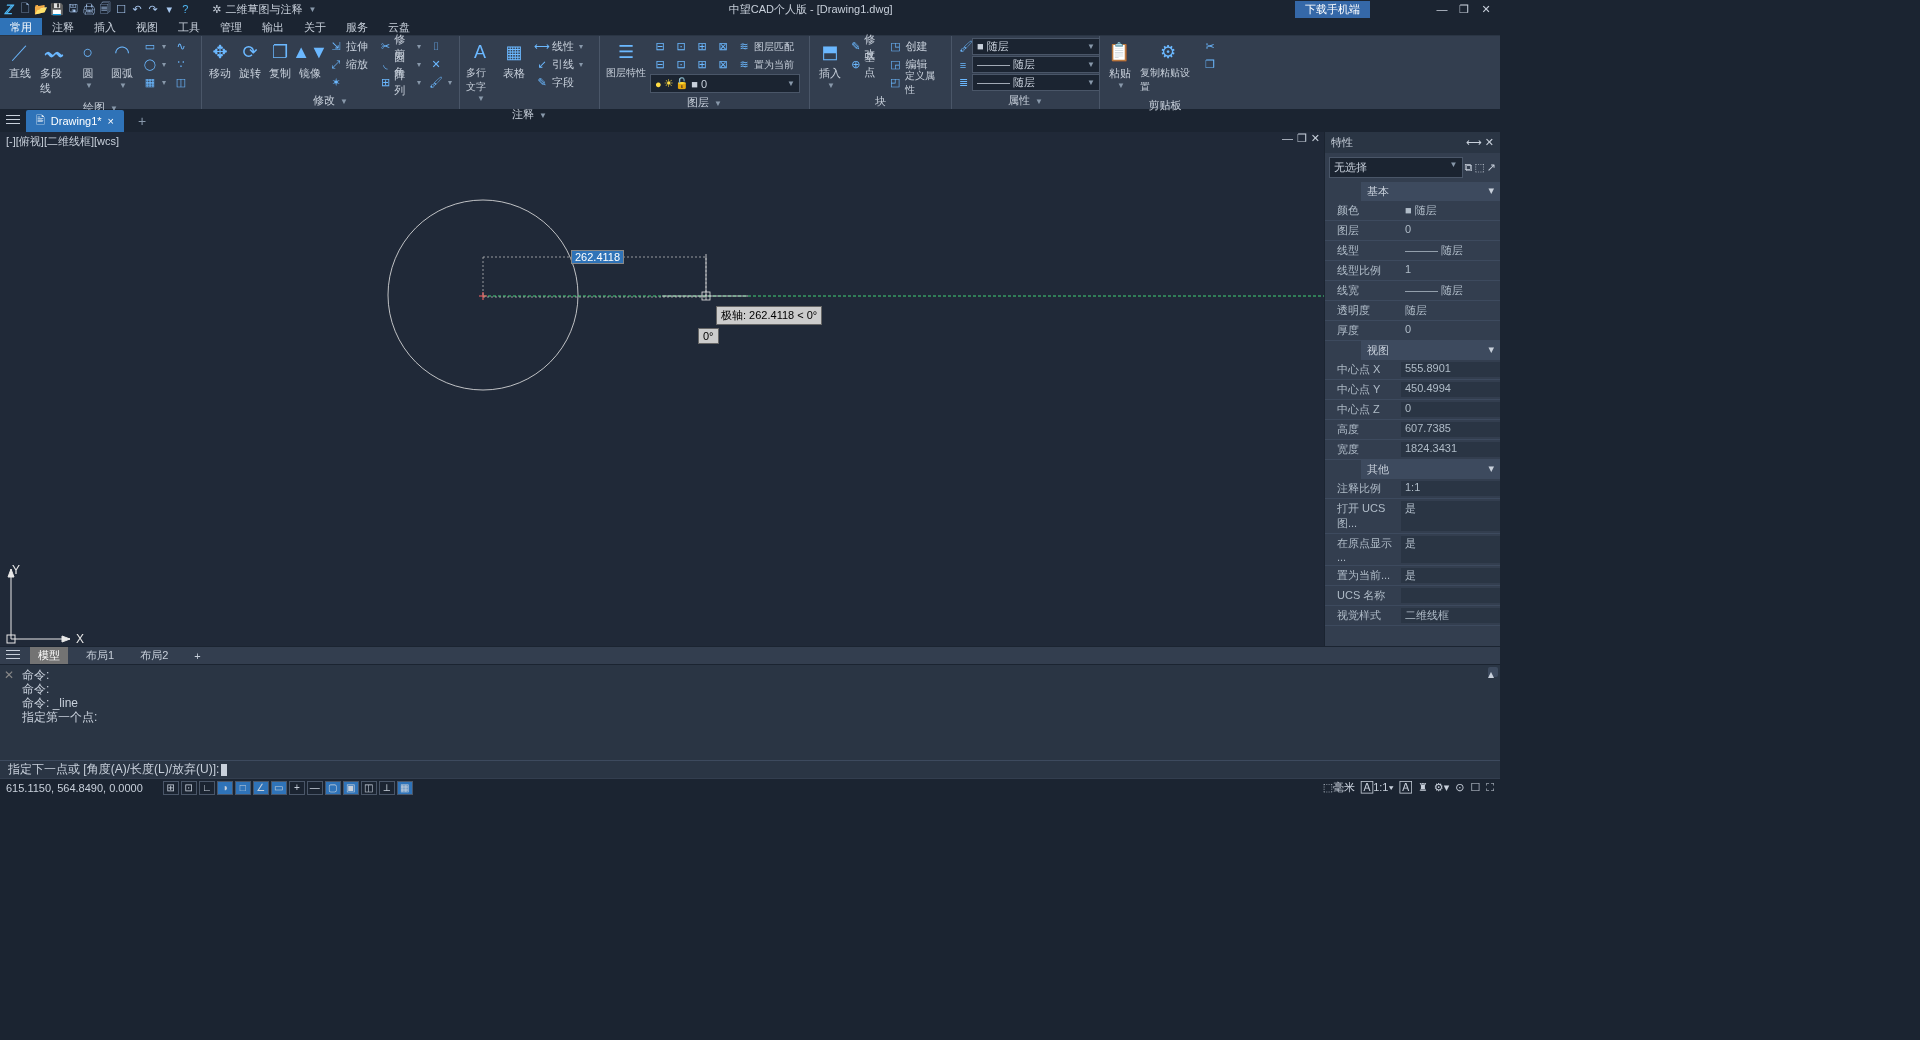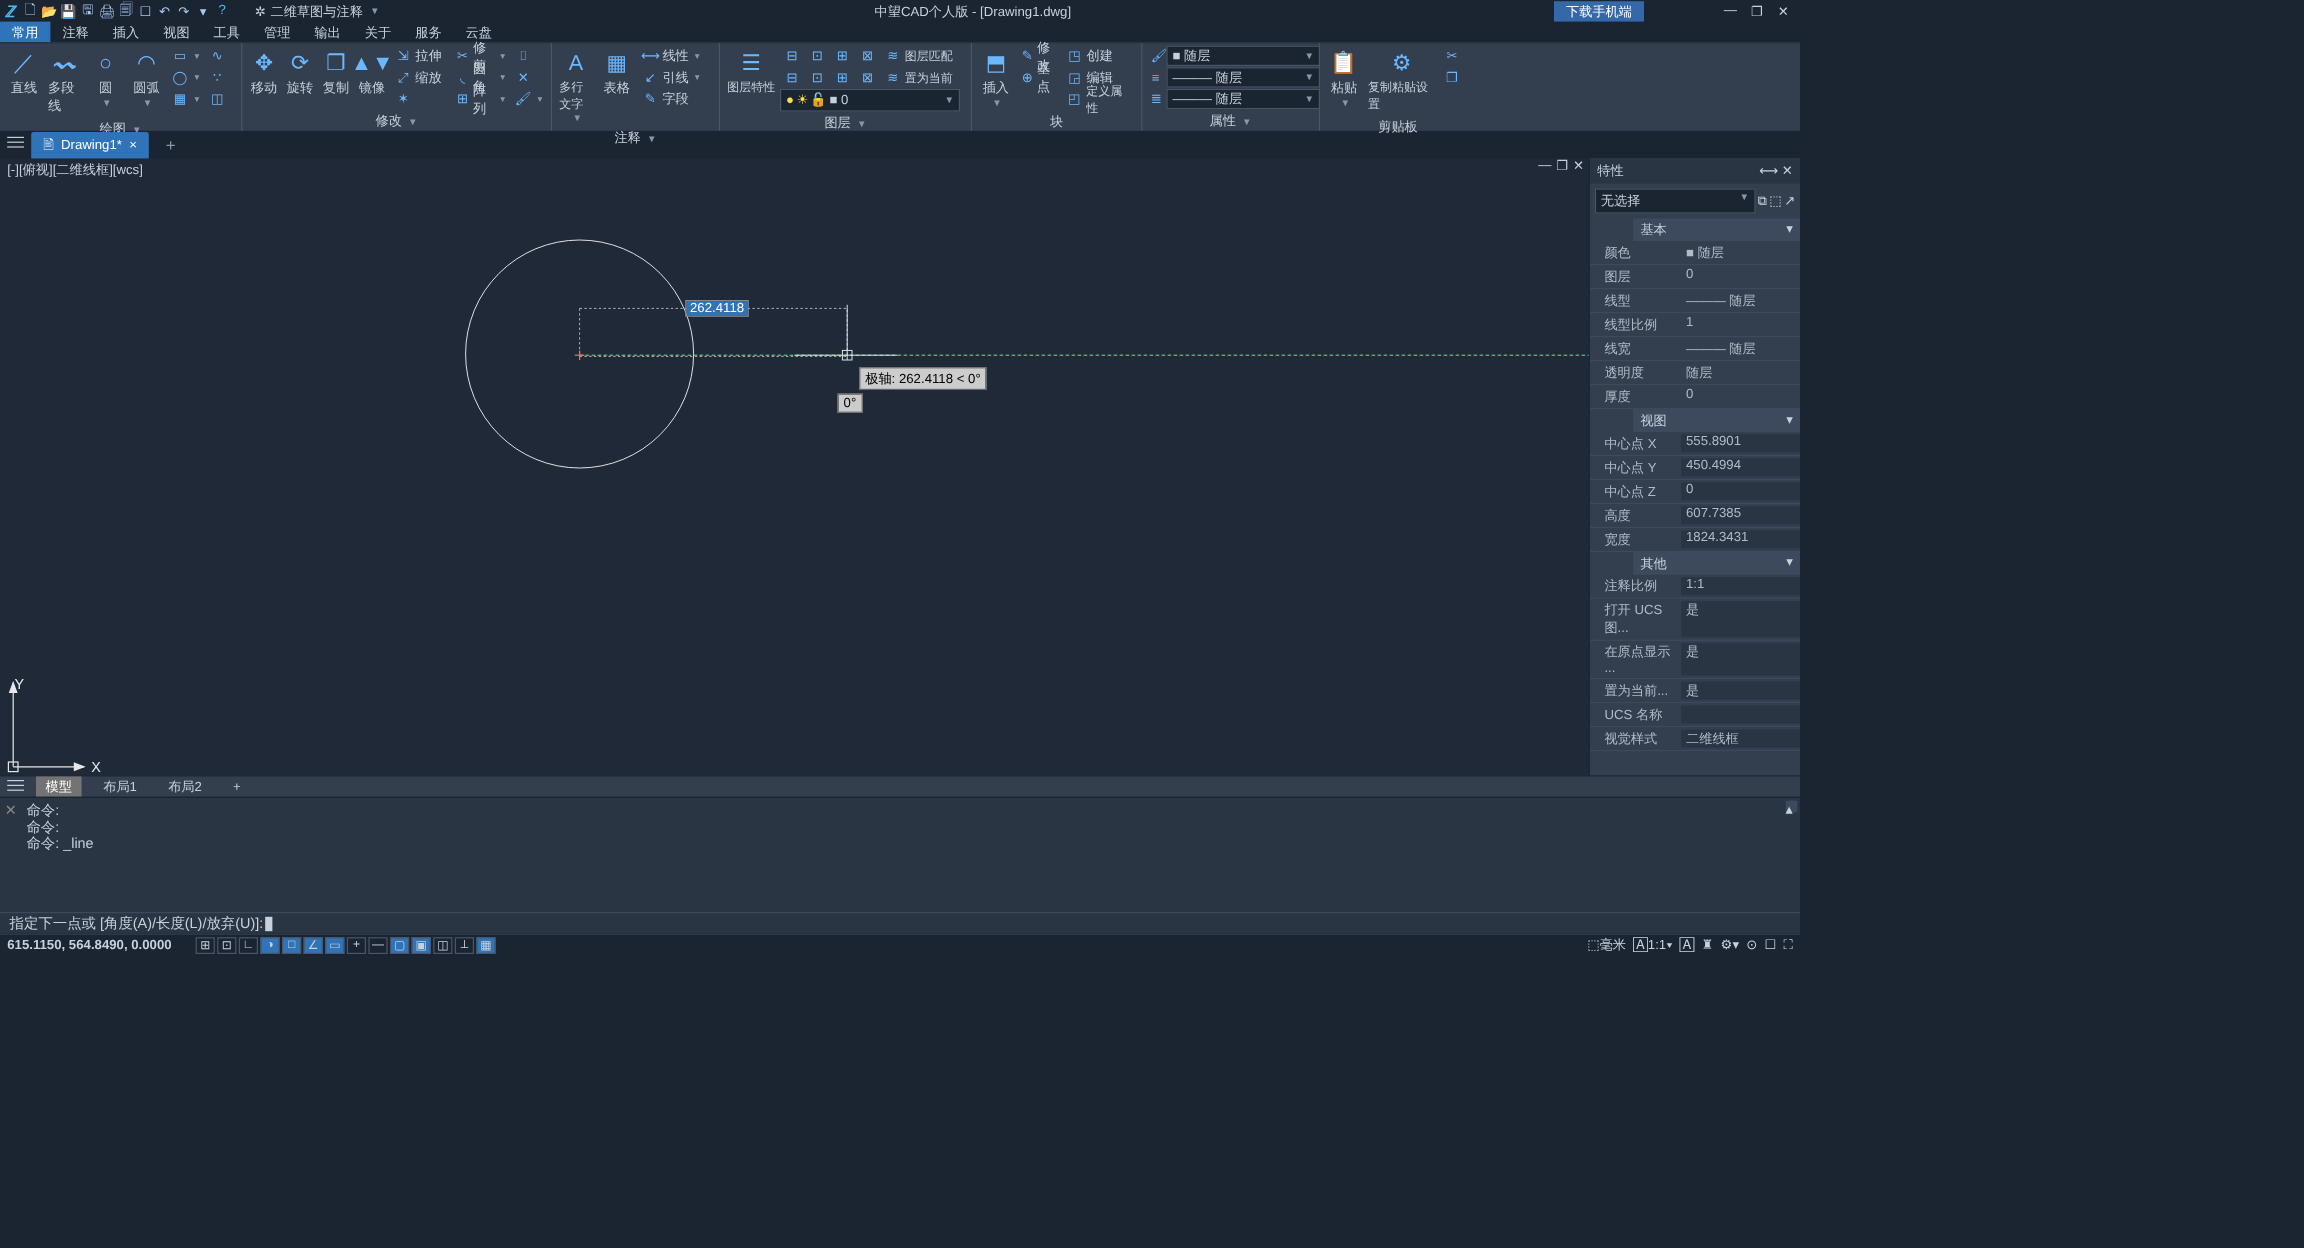--- a/index.html
+++ b/index.html
@@ -67,21 +67,21 @@
 .layout-tabs { background: #333e4f; height: 18px; display: flex; align-items: center; padding: 0 6px; gap: 10px; border-top: 1px solid #1b2431; }
 .layout-tabs .lt { padding: 1px 8px; cursor: pointer; }
 .layout-tabs .lt.active { background: #737373; color: #fff; }
 
 .cmdhist { background: #2a3544; height: 96px; padding: 3px 8px; color: #c8d0db; overflow: hidden; line-height: 14px; font-size: 12px; border-top: 1px solid #1b2431; position: relative; }
 .cmdhist .scroll { position: absolute; right: 2px; top: 2px; width: 10px; background: #3d4a5e; border-radius: 2px; }
 .cmdline { background: #2a3544; height: 18px; padding: 2px 8px; color: #c8d0db; display: flex; align-items: center; border-top: 1px solid #3d4a5e; font-size: 12px; }
 .cmdline .caret { background: #c8d0db; width: 6px; height: 12px; margin-left: 2px; }
 
 .statusbar { background: #1b2431; height: 18px; display: flex; align-items: center; justify-content: space-between; padding: 0 6px; border-top: 1px solid #333e4f; }
-.statusbar .coords { color: #c8d0db; font-weight: bold; }
+.statusbar .coords { color: #c8d0db; }
 .statusbar .toggles { display: flex; gap: 2px; }
 .statusbar .toggles span { width: 16px; height: 14px; border: 1px solid #4a5668; display: inline-flex; align-items: center; justify-content: center; font-size: 10px; cursor: pointer; }
 .statusbar .toggles span.on { background: #2f73b8; }
 .statusbar .right { display: flex; gap: 6px; align-items: center; }
 
 .menu-icon { display: inline-block; width: 14px; }
 .menu-icon::before, .menu-icon::after { content: ""; display: block; height: 1px; background: #c8d0db; margin: 3px 0; }
 .menu-icon span { display: block; height: 1px; background: #c8d0db; }
 </style>
 </head>
@@ -585,20 +585,21 @@
   <span class="lt">布局1</span>
   <span class="lt">布局2</span>
   <span class="lt">+</span>
 </div>
 
 <div class="cmdhist">
   <div style="position:absolute;left:4px;top:3px;color:#888">✕</div>
   <div style="margin-left:14px">命令:</div>
   <div style="margin-left:14px">命令:</div>
   <div style="margin-left:14px">命令: _line</div>
+  <div style="margin-left:14px">指定第一个点:</div>
   <div class="scroll" style="height:10px">▴</div>
 </div>
 <div class="cmdline">
   <span>指定下一点或 [角度(A)/长度(L)/放弃(U)]:</span>
   <span class="caret"></span>
 </div>
 
 <div class="statusbar">
   <div style="display:flex;gap:20px;align-items:center">
     <span class="coords">615.1150, 564.8490, 0.0000</span>

